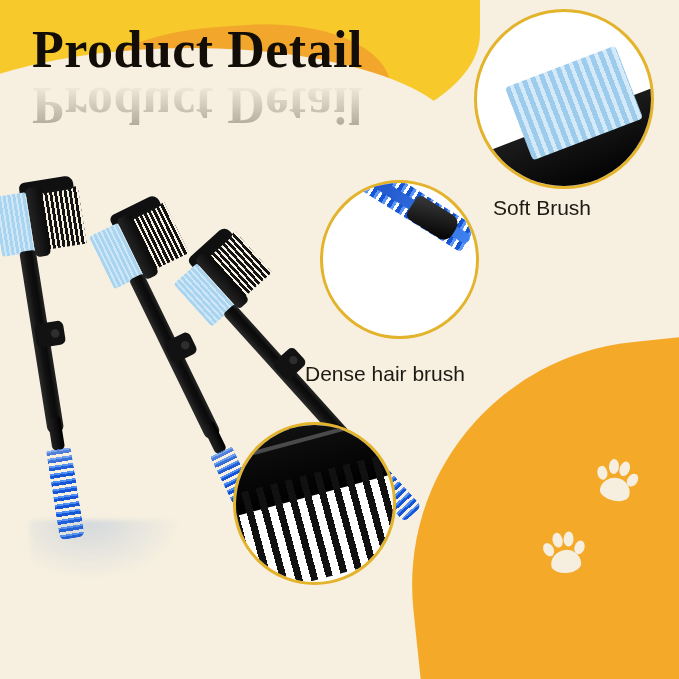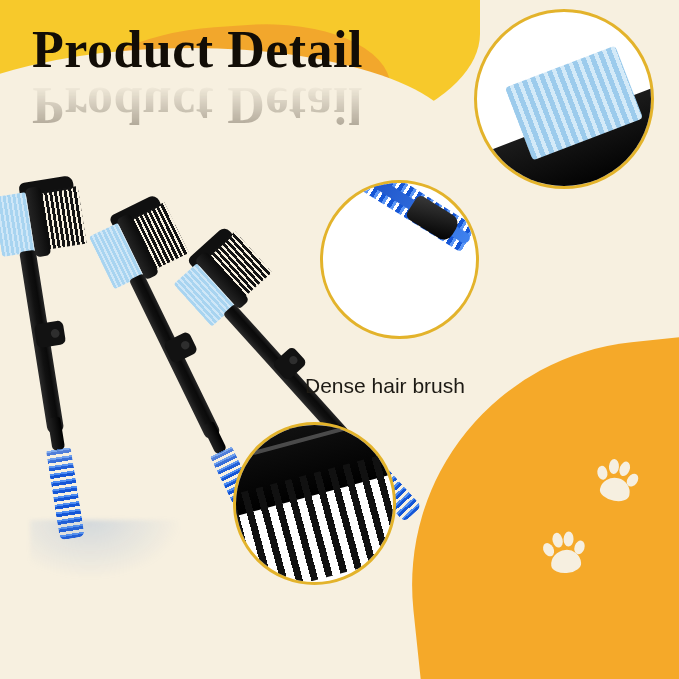--- a/index.html
+++ b/index.html
@@ -125,21 +125,21 @@
   .circle-dense      { left: 320px; top: 180px; width: 159px; height: 159px; }
   .circle-comb       { left: 233px; top: 422px; width: 163px; height: 163px; }
 
   .callout-label {
     position: absolute;
     font-size: 21px;
     color: #1d1a14;
     white-space: nowrap;
   }
   .label-soft-brush { left: 493px; top: 196px; }
-  .label-dense      { left: 305px; top: 362px; margin-top: 12px; }
+  .label-dense      { left: 305px; top: 362px; }
   .label-portable   { left: 218px; top: 604px; }
 
   
   .product-stage {
     position: absolute;
     left: 8px;
     top: 182px;
     width: 290px;
     height: 390px;
   }
@@ -438,20 +438,21 @@
       <div class="spiral"></div>
     </div>
     <div class="product-reflection"></div>
   </div>
 
   <div class="detail-circle circle-soft-brush">
     <div class="art-soft-head"></div>
     <div class="art-soft-gloss"></div>
     <div class="art-soft-bristles"></div>
   </div>
+  <div class="callout-label label-soft-brush">Soft Brush</div>
 
   <div class="detail-circle circle-dense">
     <div class="art-dense-wand"></div>
     <div class="art-dense-core"></div>
     <div class="art-dense-tip"></div>
   </div>
   <div class="callout-label label-dense">Dense hair brush</div>
 
   <div class="detail-circle circle-comb">
     <div class="art-comb-body"></div>

